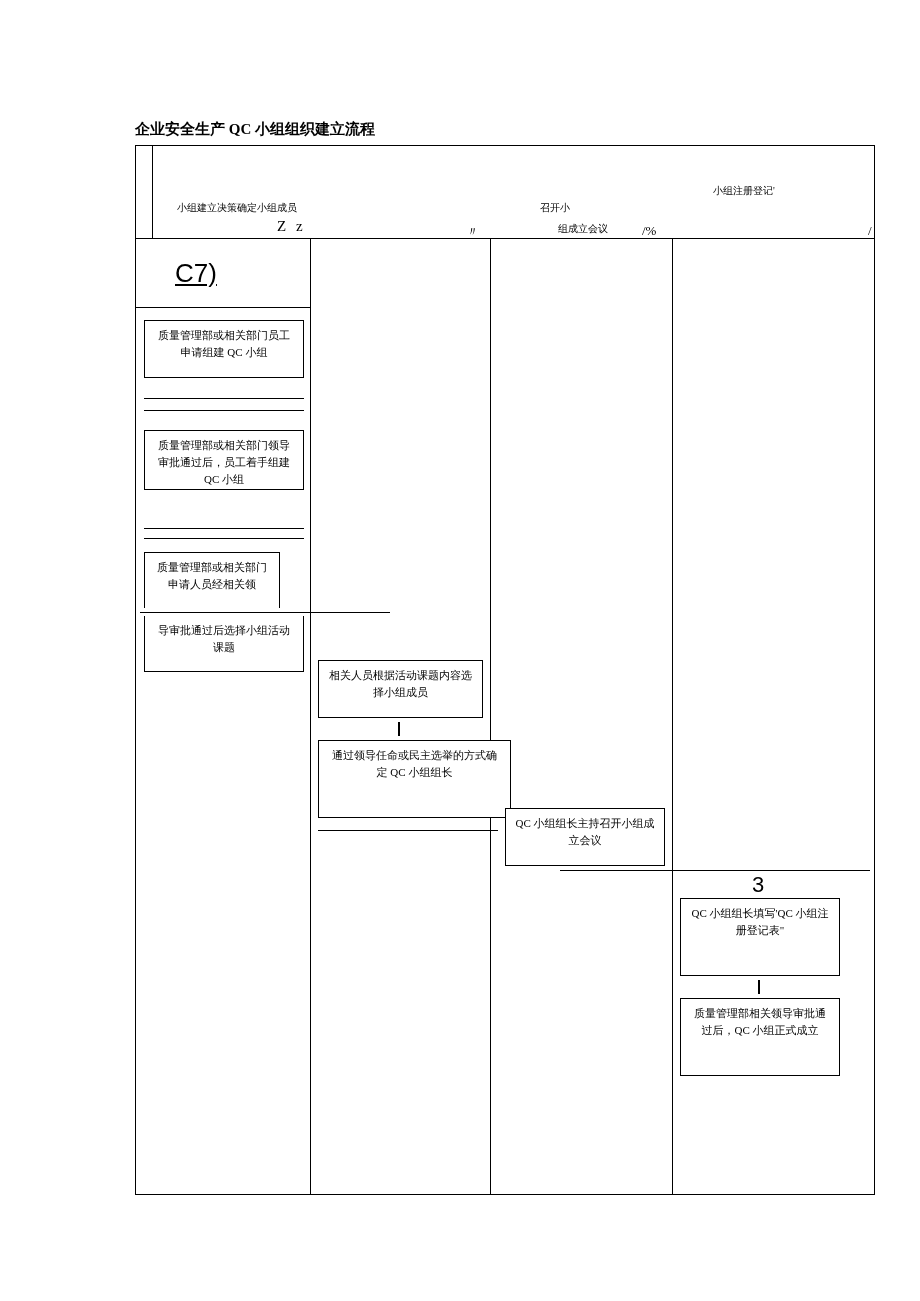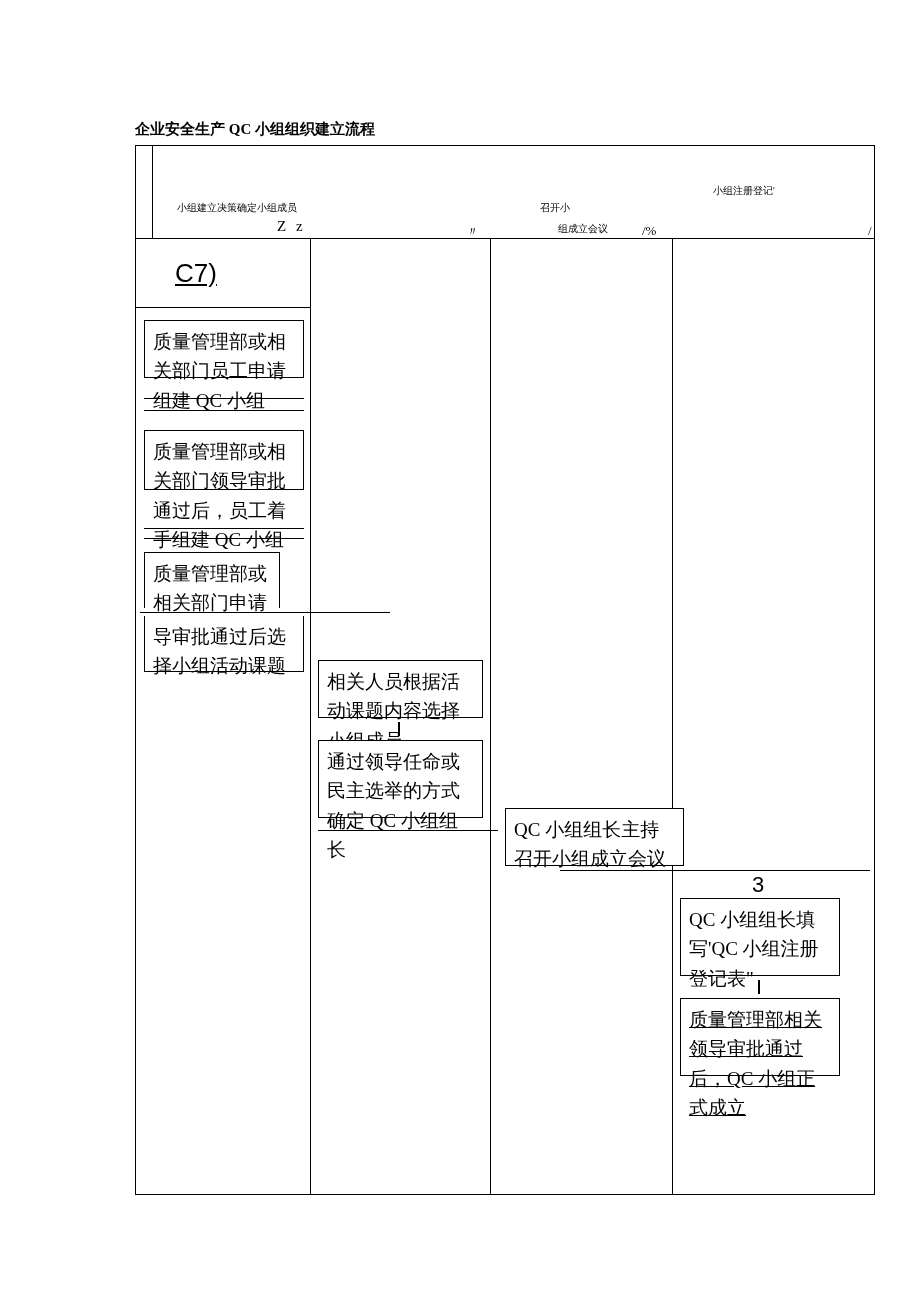--- a/index.html
+++ b/index.html
@@ -87,55 +87,56 @@
     top: 240px;
     width: 176px;
     height: 68px;
     border-bottom: 1px solid #000;
   }
 
   .box {
     position: absolute;
     border: 1px solid #000;
     padding: 6px 8px;
-    font-size: 19px;
+    font-size: 11px;
     line-height: 1.55;
     background: #fff;
+    text-align: center;
   }
 
   .box-a { left: 144px; top: 320px; width: 160px; height: 58px; }
   .divider-a { position:absolute; left:144px; top:398px; width:160px; height:1px; background:#000;}
   .divider-a2 { position:absolute; left:144px; top:410px; width:160px; height:1px; background:#000;}
 
   .box-b { left: 144px; top: 430px; width: 160px; height: 60px; }
   .divider-b { position:absolute; left:144px; top:528px; width:160px; height:1px; background:#000;}
   .divider-b2 { position:absolute; left:144px; top:538px; width:160px; height:1px; background:#000;}
 
   .box-c-top { left: 144px; top: 552px; width: 136px; border-bottom: none; height:56px; }
   .hr-c { position:absolute; left:140px; top:612px; width:250px; height:1px; background:#000; }
   .box-c-bot { left: 144px; top: 616px; width: 160px; border-top: none; height:56px; }
 
   .box-d { left: 318px; top: 660px; width: 165px; height: 58px; }
   .conn-d { position:absolute; left:398px; top:722px; width:2px; height:14px; background:#000;}
-  .box-e { left: 318px; top: 740px; width: 165px; height: 78px; }
+  .box-e { left: 318px; top: 740px; width: 193px; height: 78px; }
   .hr-e { position:absolute; left:318px; top:830px; width:180px; height:1px; background:#000; }
 
-  .box-f { left: 505px; top: 808px; width: 179px; height: 58px; }
+  .box-f { left: 505px; top: 808px; width: 160px; height: 58px; }
   .hr-f { position:absolute; left:560px; top:870px; width:310px; height:1px; background:#000; }
 
   .big-3 {
     position: absolute;
     left: 752px;
     top: 872px;
     font-size: 22px;
     font-family: Arial, sans-serif;
   }
   .box-g { left: 680px; top: 898px; width: 160px; height: 78px; }
   .conn-g { position:absolute; left:758px; top:980px; width:2px; height:14px; background:#000;}
-  .box-h { left: 680px; top: 998px; width: 160px; height: 78px; text-decoration: underline; }
+  .box-h { left: 680px; top: 998px; width: 160px; height: 78px; }
 
 </style>
 </head>
 <body>
 
 <div class="page">
 
   <div class="title">企业安全生产 QC 小组组织建立流程</div>
 
   <div class="outer-frame"></div>

